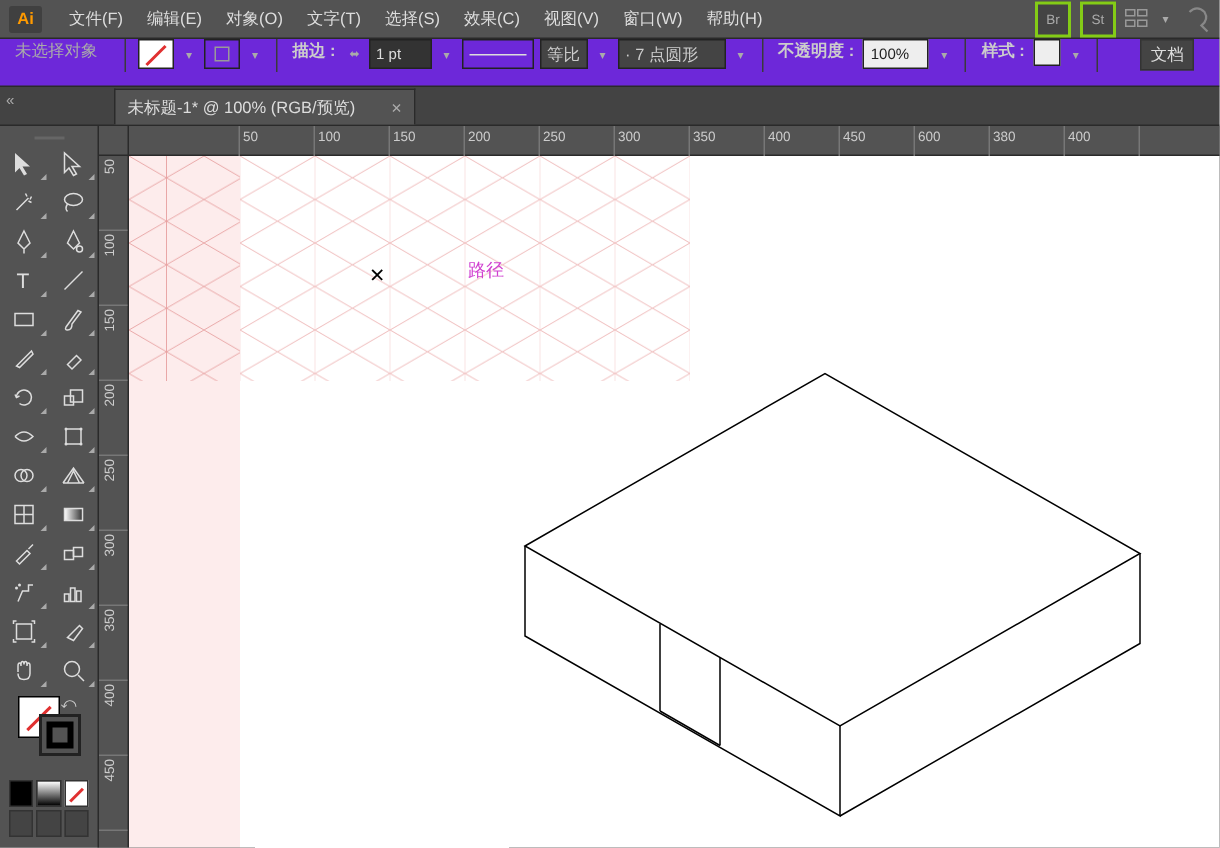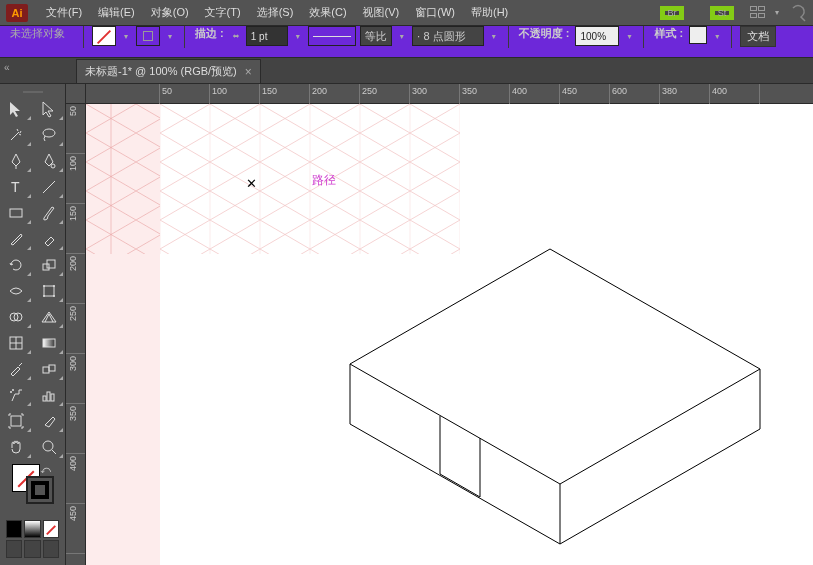--- a/index.html
+++ b/index.html
@@ -1,23 +1,23 @@
 <!DOCTYPE html>
 <html><head>
 <meta charset="utf-8">
 <style>
 * { margin: 0; padding: 0; box-sizing: border-box; font-family: "Microsoft YaHei", Arial, sans-serif; }
 body { background: #535353; width: 813px; height: 565px; overflow: hidden; color: #ccc; font-size: 11px; user-select: none; }
 
 
 .menu-bar { height: 26px; background: #535353; display: flex; align-items: center; padding: 0 6px; border-bottom: 1px solid #2a2a2a; }
-.ai-logo { width: 22px; height: 18px; background: #7f1d1d; color: #ff9a00; font-weight: bold; font-size: 11px; display: flex; align-items: center; justify-content: center; border-radius: 2px; margin-right: 10px; }
+.ai-logo { width: 22px; height: 18px; background: #404040; color: #ff9a00; font-weight: bold; font-size: 11px; display: flex; align-items: center; justify-content: center; border-radius: 2px; margin-right: 10px; }
 .menu-item { padding: 4px 8px; color: #ddd; cursor: pointer; }
 .menu-spacer { flex: 1; }
-.menu-icon-btn { width: 24px; height: 14px; background: #444; margin: 0 13px; display: flex; align-items: center; justify-content: center; font-size: 9px; color: #aaa; border: 5px solid #84cc16; }
+.menu-icon-btn { width: 24px; height: 24px; background: #444; margin: 0 3px; display: flex; align-items: center; justify-content: center; font-size: 9px; color: #aaa; border: 2px solid #84cc16; }
 .menu-workspace { width: 18px; height: 14px; display: flex; flex-wrap: wrap; margin: 0 3px; }
 .menu-workspace span { width: 7px; height: 5px; border: 1px solid #999; margin: 0 1px 1px 0; }
 .menu-search { width: 18px; height: 18px; margin-left: 6px; }
 
 
 .control-bar { height: 32px; background: #6d28d9; display: flex; align-items: flex-start; padding: 0 6px; border-bottom: 1px solid #2a2a2a; gap: 4px; }
 .no-select { color: #aaa; padding: 0 10px 0 4px; }
 .swatch { width: 24px; height: 20px; border: 1px solid #222; position: relative; }
 .swatch-diag::after { content:""; position:absolute; left:2px; right:2px; top:50%; border-top:2px solid #e03030; transform: rotate(-45deg); transform-origin:center; }
 .swatch-white { background: #fff; }
@@ -25,26 +25,26 @@
 .swatch-inner { width:10px; height:10px; border:1px solid #999; }
 .dd { width: 12px; height: 20px; display: flex; align-items: center; justify-content: center; color: #aaa; font-size: 8px; }
 .sep { width: 1px; height: 22px; background: #3a3a3a; margin: 0 4px; }
 .ctrl-label { color: #ccc; padding: 0 2px; font-weight: bold; }
 .stroke-input { width: 42px; height: 20px; background: #333; border: 1px solid #222; color: #ddd; font-size: 10px; padding: 0 4px; }
 .stroke-line { width: 48px; height: 20px; border: 1px solid #222; display: flex; align-items: center; padding: 0 4px; }
 .stroke-line-inner { width: 100%; height: 1px; background: #ddd; }
 .profile-sel { height: 20px; border: 1px solid #222; display: flex; align-items: center; padding: 0 4px; background: #444; font-size: 11px; }
 .opacity-input { width: 44px; height: 20px; background: #eee; border: 1px solid #222; color: #222; font-size: 10px; padding: 0 4px; }
 .style-swatch { width: 18px; height: 18px; background: #eee; border: 1px solid #222; }
-.doc-btn { padding: 2px 6px; background: #444; border: 1px solid #333; color: #ddd; margin-left: 0; }
+.doc-btn { padding: 2px 6px; background: #444; border: 1px solid #333; color: #ddd; margin-left: 20px; }
 
 
 .tab-bar { height: 26px; background: #434343; display: flex; align-items: flex-end; padding-left: 76px; border-bottom: 1px solid #2a2a2a; }
 .tab-expand { position: absolute; left: 4px; top: 62px; width: 12px; height: 12px; color: #aaa; font-size: 10px; }
-.doc-tab { height: 24px; background: #535353; border: 1px solid #2a2a2a; border-bottom: none; padding: 4px 8px; display: flex; align-items: center; gap: 8px; color: #ddd; font-size: 11px; }
+.doc-tab { height: 24px; background: #535353; border: 1px solid #2a2a2a; border-bottom: none; padding: 4px 8px; display: flex; align-items: center; gap: 24px; color: #ddd; font-size: 11px; }
 .tab-close { color: #aaa; font-size: 12px; cursor: pointer; }
 
 
 .toolbox { position: absolute; left: 0; top: 84px; width: 66px; height: 481px; background: #535353; border-right: 1px solid #2a2a2a; padding-top: 4px; }
 .tool-grip { height: 8px; display: flex; justify-content: center; align-items: center; }
 .tool-grip span { width: 20px; height: 2px; background: #666; display: block; }
 .tool-row { display: flex; height: 26px; }
 .tool-cell { width: 33px; height: 26px; display: flex; align-items: center; justify-content: center; color: #ddd; position: relative; }
 .tool-cell svg { width: 18px; height: 18px; }
 .tool-corner::after { content:""; position:absolute; right:2px; bottom:2px; width:0; height:0; border-left:4px solid transparent; border-bottom:4px solid #aaa; }
@@ -130,21 +130,21 @@
   <div class="sep"></div>
   <div class="ctrl-label">描边 :</div>
   <div class="dd" style="transform:rotate(90deg)">⬍</div>
   <input class="stroke-input" value="1 pt" style="">
   <div class="dd">▾</div>
   <div class="stroke-line">
       <div class="stroke-line-inner"></div>
     </div>
   <div class="profile-sel">等比</div>
   <div class="dd">▾</div>
-  <div class="profile-sel" style="width:72px">· 8 点圆形</div>
+  <div class="profile-sel" style="width:72px">· 7 点圆形</div>
   <div class="dd">▾</div>
   <div class="sep"></div>
   <div class="ctrl-label">不透明度 :</div>
   <input class="opacity-input" value="100%" style="">
   <div class="dd">▾</div>
   <div class="sep"></div>
   <div class="ctrl-label">样式 :</div>
   <div class="style-swatch"></div>
   <div class="dd">▾</div>
   <div class="sep"></div>

